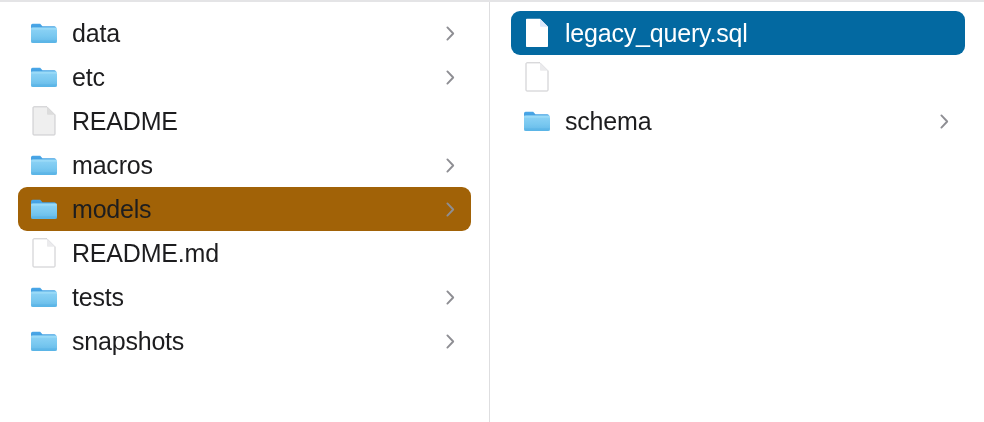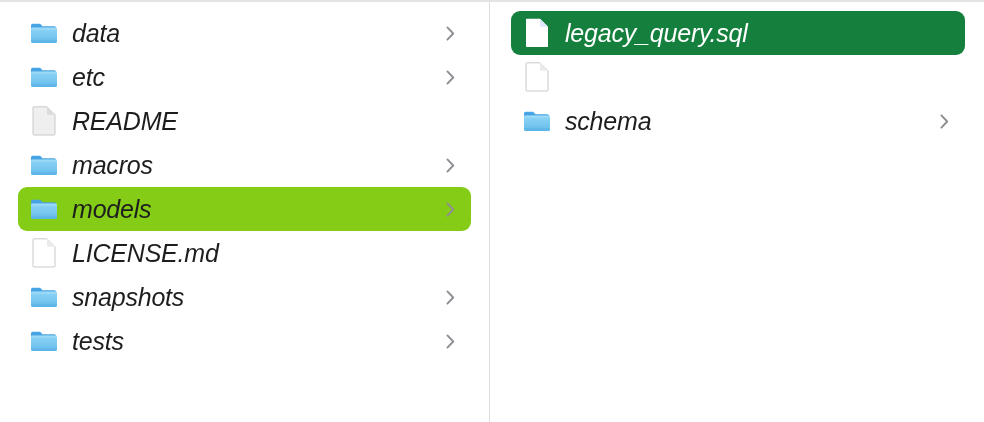--- a/index.html
+++ b/index.html
@@ -50,32 +50,31 @@
 
   .row {
     position: relative;
     height: 44px;
     display: flex;
     align-items: center;
     box-sizing: border-box;
     margin: 0 18px;
     padding: 0 14px 0 12px;
     border-radius: 9px;
-    font-style: italic;
   }
   .column.right .row {
     margin: 0 18px 0 21px;
   }
 
   .row.selected-gray {
-    background: #84cc16;
+    background: #a16207;
     align-items: center;
   }
   .row.selected-blue {
-    background: #15803d;
+    background: #0369a1;
   }
 
   .icon-wrap {
     width: 28px;
     height: 30px;
     flex: 0 0 28px;
     position: relative;
     margin-right: 14px;
     display: flex;
     align-items: center;
@@ -238,21 +237,21 @@
           </svg>
         </span>
       </div>
       <div class="row">
         <span class="icon-wrap">
           <svg width="24" height="30" viewBox="0 0 24 30" xmlns="http://www.w3.org/2000/svg">
             <path d="M1 1.6A0.8 0.8 0 0 1 1.8 0.8H15l8 8v19.4a0.8 0.8 0 0 1-0.8 0.8H1.8a0.8 0.8 0 0 1-0.8-0.8z" fill="#ffffff" stroke="#c9c9cc" stroke-width="1"></path>
             <path d="M15 0.8l8 8h-7.2a0.8 0.8 0 0 1-0.8-0.8z" fill="#ebebed"></path>
           </svg>
         </span>
-        <span class="row-label">LICENSE.md</span>
+        <span class="row-label">README.md</span>
         <span class="chevron hidden">
           <svg width="9" height="15" viewBox="0 0 9 15" xmlns="http://www.w3.org/2000/svg">
             <polyline points="1.4,1.4 7.2,7.5 1.4,13.6" fill="none" stroke="#8e8e93" stroke-width="1.9" stroke-linecap="round" stroke-linejoin="round"></polyline>
           </svg>
         </span>
       </div>
       <div class="row">
         <span class="icon-wrap">
           <svg width="28" height="24" viewBox="0 0 28 24" xmlns="http://www.w3.org/2000/svg">
             <defs>
@@ -265,48 +264,48 @@
                 <stop offset="0.55" stop-color="#79c8f0"></stop>
                 <stop offset="1" stop-color="#63b9e8"></stop>
               </linearGradient>
             </defs>
             <path d="M1 4.4a1.6 1.6 0 0 1 1.6-1.6h7.6l2.2 2.4h12a1.6 1.6 0 0 1 1.6 1.6v2.2H1z" fill="url(#fbTab)"></path>
             <rect x="1" y="6.6" width="26" height="15.4" rx="1.9" fill="url(#fbBody)"></rect>
             <rect x="1" y="6.6" width="26" height="2.1" fill="#9fdcf8" opacity="0.75"></rect>
             <rect x="1" y="19.2" width="26" height="2.8" rx="1.2" fill="#4fb0e4" opacity="0.45"></rect>
           </svg>
         </span>
+        <span class="row-label">tests</span>
+        <span class="chevron">
+          <svg width="9" height="15" viewBox="0 0 9 15" xmlns="http://www.w3.org/2000/svg">
+            <polyline points="1.4,1.4 7.2,7.5 1.4,13.6" fill="none" stroke="#8e8e93" stroke-width="1.9" stroke-linecap="round" stroke-linejoin="round"></polyline>
+          </svg>
+        </span>
+      </div>
+      <div class="row">
+        <span class="icon-wrap">
+          <svg width="28" height="24" viewBox="0 0 28 24" xmlns="http://www.w3.org/2000/svg">
+            <defs>
+              <linearGradient id="fbTab" x1="0" y1="0" x2="0" y2="1">
+                <stop offset="0" stop-color="#4aa7e8"></stop>
+                <stop offset="1" stop-color="#3f9adc"></stop>
+              </linearGradient>
+              <linearGradient id="fbBody" x1="0" y1="0" x2="0" y2="1">
+                <stop offset="0" stop-color="#8ed3f5"></stop>
+                <stop offset="0.55" stop-color="#79c8f0"></stop>
+                <stop offset="1" stop-color="#63b9e8"></stop>
+              </linearGradient>
+            </defs>
+            <path d="M1 4.4a1.6 1.6 0 0 1 1.6-1.6h7.6l2.2 2.4h12a1.6 1.6 0 0 1 1.6 1.6v2.2H1z" fill="url(#fbTab)"></path>
+            <rect x="1" y="6.6" width="26" height="15.4" rx="1.9" fill="url(#fbBody)"></rect>
+            <rect x="1" y="6.6" width="26" height="2.1" fill="#9fdcf8" opacity="0.75"></rect>
+            <rect x="1" y="19.2" width="26" height="2.8" rx="1.2" fill="#4fb0e4" opacity="0.45"></rect>
+          </svg>
+        </span>
         <span class="row-label">snapshots</span>
-        <span class="chevron">
-          <svg width="9" height="15" viewBox="0 0 9 15" xmlns="http://www.w3.org/2000/svg">
-            <polyline points="1.4,1.4 7.2,7.5 1.4,13.6" fill="none" stroke="#8e8e93" stroke-width="1.9" stroke-linecap="round" stroke-linejoin="round"></polyline>
-          </svg>
-        </span>
-      </div>
-      <div class="row">
-        <span class="icon-wrap">
-          <svg width="28" height="24" viewBox="0 0 28 24" xmlns="http://www.w3.org/2000/svg">
-            <defs>
-              <linearGradient id="fbTab" x1="0" y1="0" x2="0" y2="1">
-                <stop offset="0" stop-color="#4aa7e8"></stop>
-                <stop offset="1" stop-color="#3f9adc"></stop>
-              </linearGradient>
-              <linearGradient id="fbBody" x1="0" y1="0" x2="0" y2="1">
-                <stop offset="0" stop-color="#8ed3f5"></stop>
-                <stop offset="0.55" stop-color="#79c8f0"></stop>
-                <stop offset="1" stop-color="#63b9e8"></stop>
-              </linearGradient>
-            </defs>
-            <path d="M1 4.4a1.6 1.6 0 0 1 1.6-1.6h7.6l2.2 2.4h12a1.6 1.6 0 0 1 1.6 1.6v2.2H1z" fill="url(#fbTab)"></path>
-            <rect x="1" y="6.6" width="26" height="15.4" rx="1.9" fill="url(#fbBody)"></rect>
-            <rect x="1" y="6.6" width="26" height="2.1" fill="#9fdcf8" opacity="0.75"></rect>
-            <rect x="1" y="19.2" width="26" height="2.8" rx="1.2" fill="#4fb0e4" opacity="0.45"></rect>
-          </svg>
-        </span>
-        <span class="row-label">tests</span>
         <span class="chevron">
           <svg width="9" height="15" viewBox="0 0 9 15" xmlns="http://www.w3.org/2000/svg">
             <polyline points="1.4,1.4 7.2,7.5 1.4,13.6" fill="none" stroke="#8e8e93" stroke-width="1.9" stroke-linecap="round" stroke-linejoin="round"></polyline>
           </svg>
         </span>
       </div>
     </div>
   <div class="column right">
       <div class="row selected-blue">
         <span class="icon-wrap">

